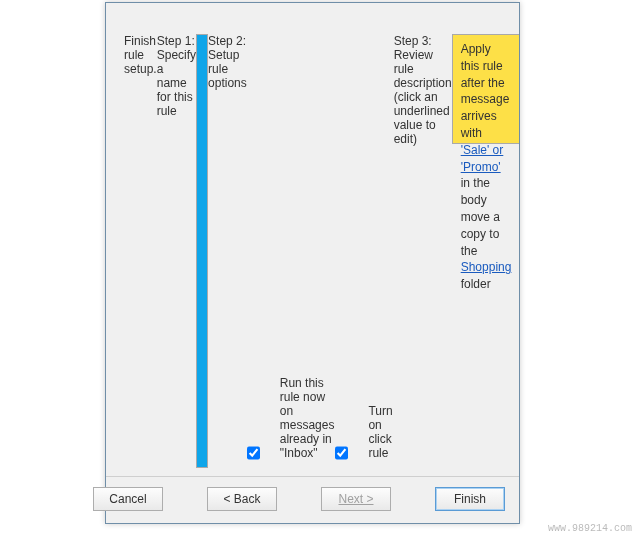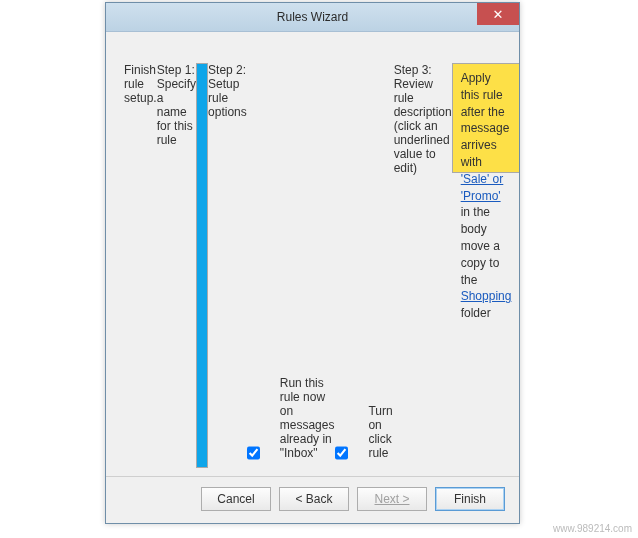--- a/index.html
+++ b/index.html
@@ -130,51 +130,46 @@
   .btn {
     min-width: 70px;
     height: 24px;
     border: 1px solid #adadad;
     background: linear-gradient(#fdfdfd, #e9e9e9);
     font-family: inherit;
     font-size: 12px;
     color: #333;
     cursor: pointer;
     padding: 0 8px;
+    margin-left: 36px;
   }
   .btn.default {
     border: 1px solid #5a9bd5;
     box-shadow: inset 0 0 0 1px #aad1f2;
   }
   .btn.disabled {
     color: #a0a0a0;
     cursor: default;
     text-decoration: underline;
   }
   .watermark {
     position: absolute;
     right: 6px;
     bottom: 4px;
     font-size: 10px;
     color: #bbb;
-    font-family: Liberation Sans, sans-serif;
+    font-family: Liberation Mono, monospace;
     margin-left: 25px;
   }
 </style>
 </head>
 <body>
 
 <div class="dialog">
 
-  <div class="titlebar">
-    <div class="title">Rules Wizard</div>
-    <div class="close-btn">
-      <span>✕</span>
-    </div>
-  </div>
 
   <div class="content">
 
     <div class="heading">Finish rule setup.</div>
 
     <div class="step-label">Step 1: Specify a name for this rule</div>
     <input type="text" class="text-input" value="Shopping Deals" style="">
 
     <div class="section-gap"></div>
 

